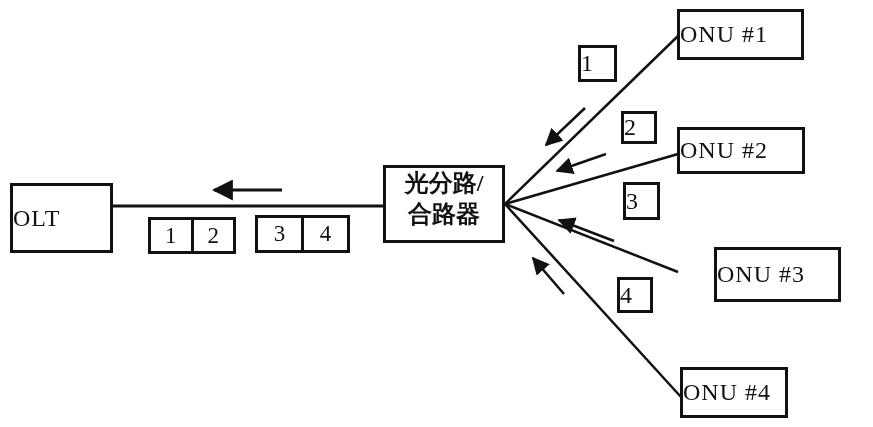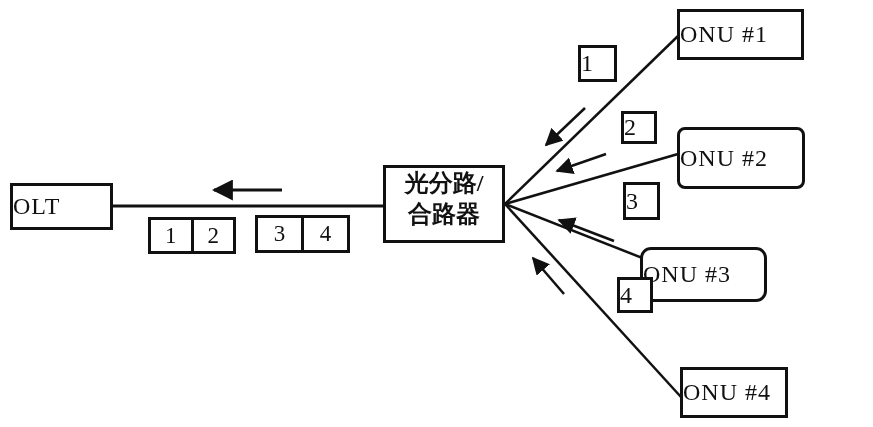--- a/index.html
+++ b/index.html
@@ -65,36 +65,36 @@
     <line x1="505" y1="204" x2="678" y2="154" stroke-width="2.5"></line>
     <line x1="505" y1="204" x2="678" y2="272" stroke-width="2.5"></line>
     <line x1="505" y1="204" x2="681" y2="397" stroke-width="2.5"></line>
 
     <line x1="585" y1="108" x2="546" y2="145" stroke-width="2.5" marker-end="url(#ah)"></line>
     <line x1="606" y1="154" x2="557" y2="171" stroke-width="2.5" marker-end="url(#ah)"></line>
     <line x1="614" y1="241" x2="559" y2="220" stroke-width="2.5" marker-end="url(#ah)"></line>
     <line x1="564" y1="294" x2="533" y2="258" stroke-width="2.5" marker-end="url(#ah)"></line>
   </svg>
 
-  <div class="box" style="left:10px; top:183px; width:103px; height:47px;">
+  <div class="box" style="left:10px; top:183px; width:103px; height:70px;">
     <span class="node-label">OLT</span>
   </div>
 
   <div class="box splitter" style="left:383px; top:165px; width:122px; height:78px;">
     <span>光分路/</span>
     <span>合路器</span>
   </div>
 
   <div class="box" style="left:677px; top:9px; width:127px; height:51px;">
     <span class="node-label">ONU #1</span>
   </div>
-  <div class="box" style="left:677px; top:127px; width:128px; height:62px;border-radius:8px;">
+  <div class="box" style="left:677px; top:127px; width:128px; height:47px;">
     <span class="node-label">ONU #2</span>
   </div>
-  <div class="box" style="left:640px; top:247px; width:127px; height:55px;border-radius:11px;">
+  <div class="box" style="left:714px; top:247px; width:127px; height:55px;">
     <span class="node-label">ONU #3</span>
   </div>
   <div class="box" style="left:680px; top:367px; width:108px; height:51px;">
     <span class="node-label">ONU #4</span>
   </div>
 
   <div class="box slot-group" style="left:148px; top:217px; width:88px; height:37px;">
     <div class="slot-cell">1</div>
     <div class="slot-cell">2</div>
   </div>

